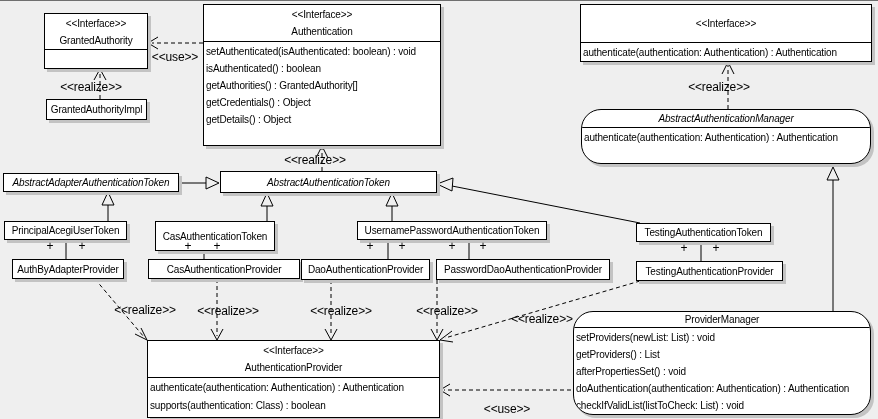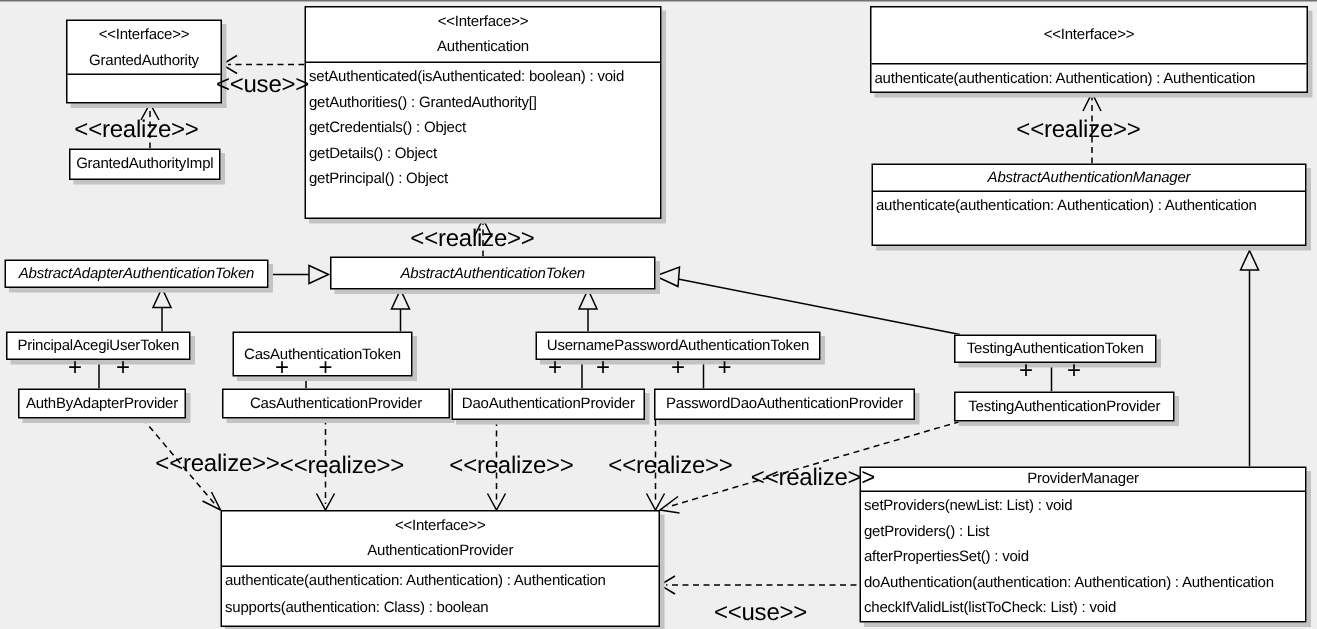--- a/index.html
+++ b/index.html
@@ -11,34 +11,34 @@
     color:#000;
   }
   .topline { position:absolute; left:0; top:0; width:878px; height:1px; background:#6f6f6f; z-index:4; }
   .box {
     position:absolute; box-sizing:border-box;
     background:#fff; border:1px solid #000;
     box-shadow:3px 3px 0 #c3c3c3;
     font-size:10px; letter-spacing:-0.15px;
     z-index:2;
   }
-  .clip { overflow:hidden; }
+  .clip { overflow:hidden;border-radius:20px; }
   .hdr {
     box-sizing:border-box; border-bottom:1px solid #000;
     display:flex; flex-direction:column; justify-content:center; align-items:center;
     text-align:center; white-space:nowrap; overflow:hidden;
   }
   .hdr .stereo, .hdr .cname { line-height:17px; }
   .single-name { display:flex; height:100%; align-items:center; justify-content:center; white-space:nowrap; overflow:hidden; }
   .abstract { font-style:italic; }
   .methods { padding:1px 2px; overflow:hidden; }
   .m { white-space:nowrap; }
   .elabel {
     position:absolute; transform:translate(-50%,-50%);
-    font-size:16px; letter-spacing:-0.15px; white-space:nowrap; z-index:3;
+    font-size:12px; letter-spacing:-0.15px; white-space:nowrap; z-index:3;
   }
   svg.overlay { position:absolute; left:0; top:0; z-index:1; }
   .solid-edge  { stroke:#000; stroke-width:1; fill:none; }
   .dash-edge   { stroke:#000; stroke-width:1; fill:none; stroke-dasharray:4 3; }
   .tri         { stroke:#000; stroke-width:1; fill:#efefef; }
   .vhead       { stroke:#000; stroke-width:1; fill:none; }
 </style>
 </head>
 <body>
 
@@ -154,24 +154,24 @@
   <div class="single-name">GrantedAuthorityImpl</div>
 </div>
 
 <div class="box" style="left:203px;top:4px;width:238px;height:142px">
   <div class="hdr" style="height:37px">
     <div class="stereo">&lt;&lt;Interface&gt;&gt;</div>
     <div class="cname">Authentication</div>
   </div>
   <div class="methods" style="line-height:17px">
     <div class="m">setAuthenticated(isAuthenticated: boolean) : void</div>
+    <div class="m">isAuthenticated() : boolean</div>
     <div class="m">getAuthorities() : GrantedAuthority[]</div>
     <div class="m">getCredentials() : Object</div>
     <div class="m">getDetails() : Object</div>
-    <div class="m">getPrincipal() : Object</div>
   </div>
 </div>
 
 <div class="box" style="left:580px;top:4px;width:292px;height:58px">
   <div class="hdr" style="height:38px">
     <div class="stereo">&lt;&lt;Interface&gt;&gt;</div>
   </div>
   <div class="methods" style="line-height:17px">
     <div class="m">authenticate(authentication: Authentication) : Authentication</div>
   </div>

